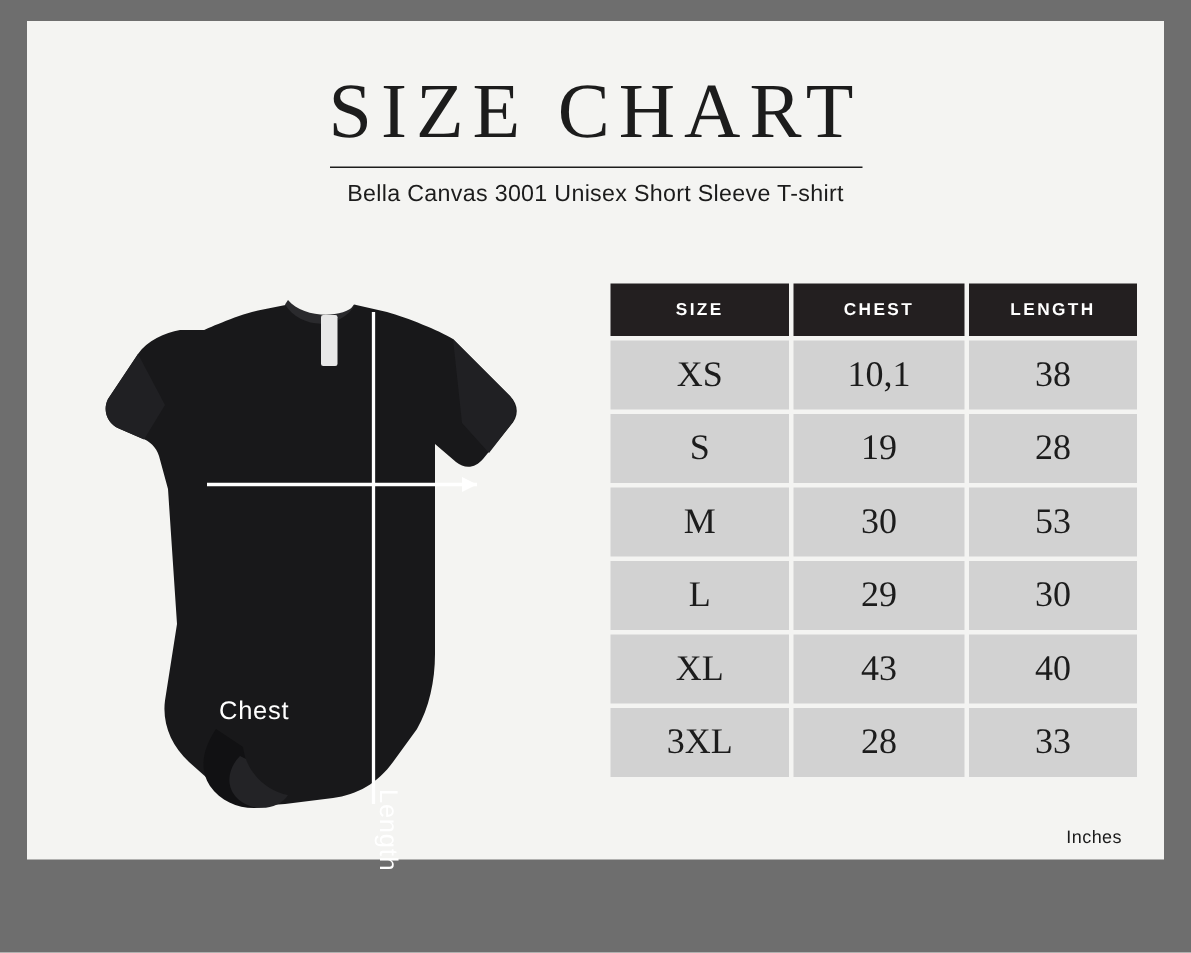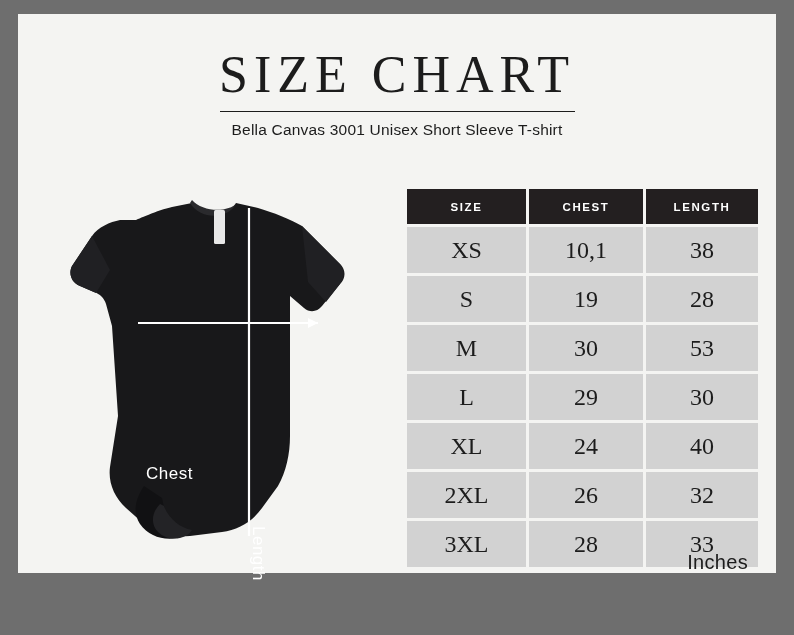--- a/index.html
+++ b/index.html
@@ -125,21 +125,21 @@
   .col-chest { width: 112px; }
   .col-length { width: 110px; }
 
   .units {
     position: absolute;
     left: 385px;
     top: 537px;
     width: 345px;
     text-align: right;
     font-family: "Liberation Sans", sans-serif;
-    font-size: 20px;
+    font-size: 12px;
     color: #1c1c1c;
     letter-spacing: 0.3px;
   }
 </style>
 </head>
 <body>
 
 <div class="page">
 
   <div class="title-block">
@@ -235,27 +235,22 @@
           <td>30</td>
           <td>53</td>
         </tr>
         <tr>
           <td>L</td>
           <td>29</td>
           <td>30</td>
         </tr>
         <tr>
           <td>XL</td>
-          <td>24</td>
+          <td>43</td>
           <td>40</td>
-        </tr>
-        <tr>
-          <td>2XL</td>
-          <td>26</td>
-          <td>32</td>
         </tr>
         <tr>
           <td>3XL</td>
           <td>28</td>
           <td>33</td>
         </tr>
       </tbody>
     </table>
   </div>
 

